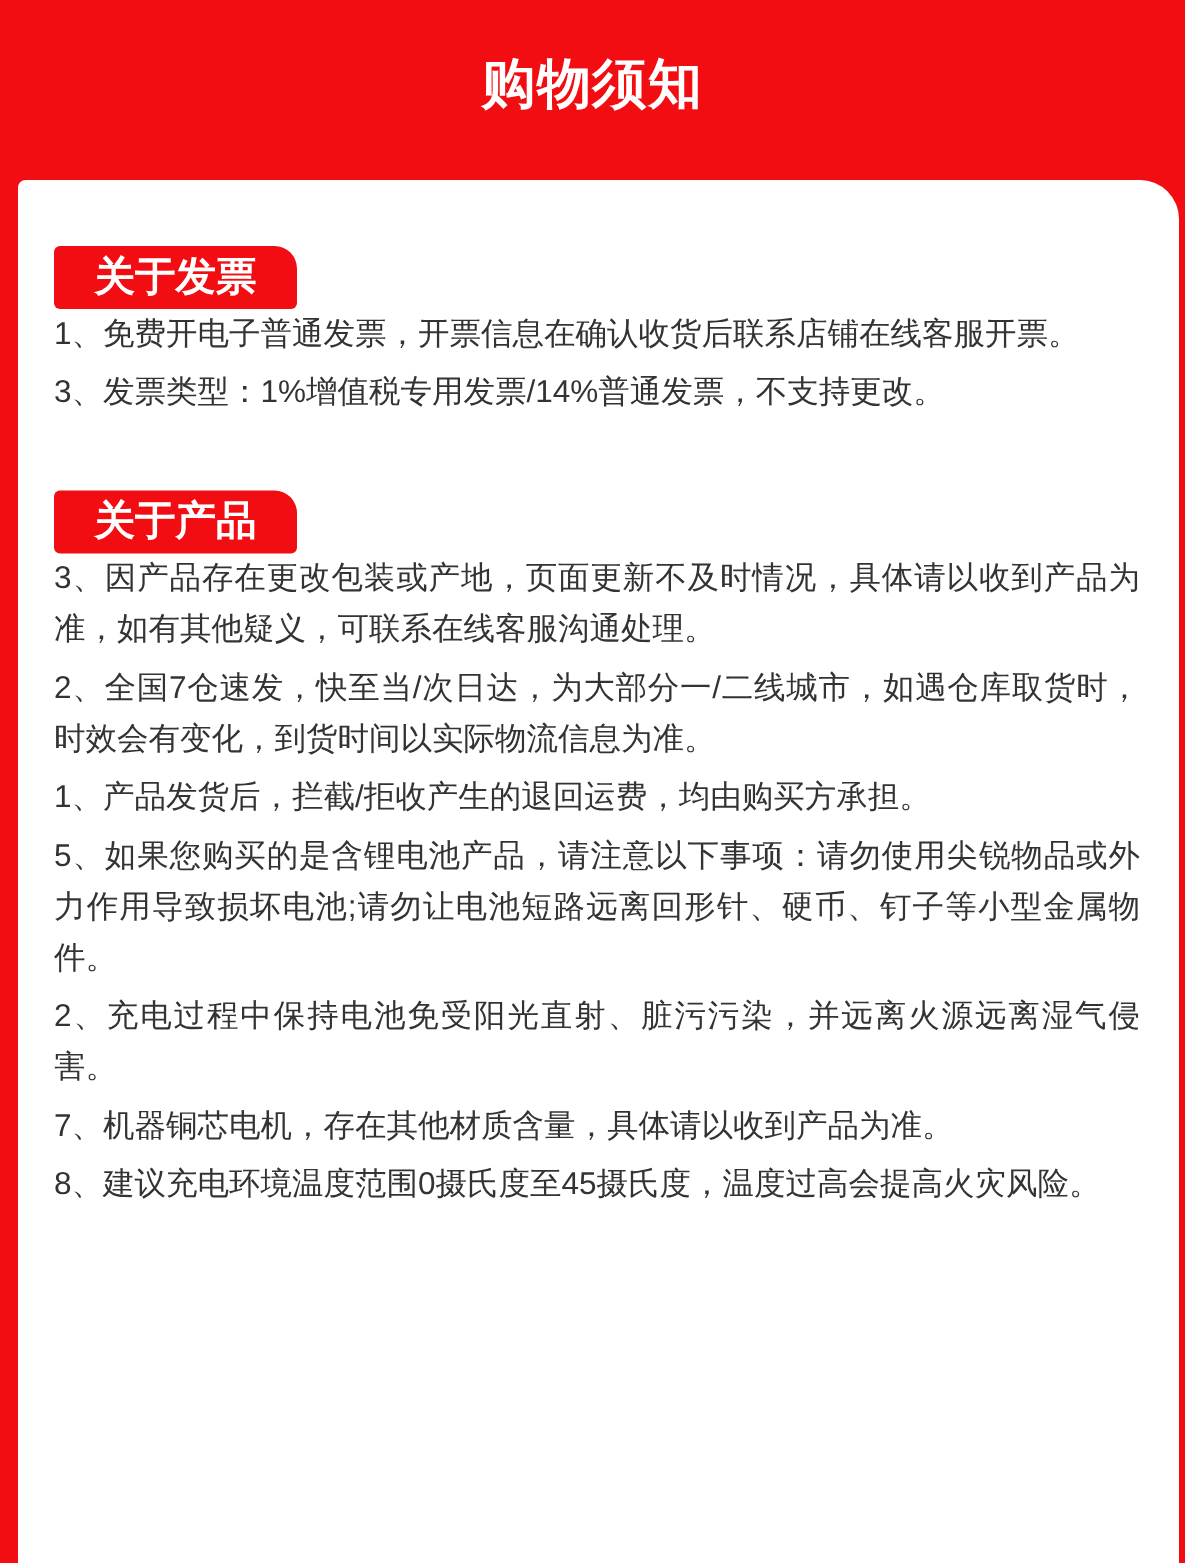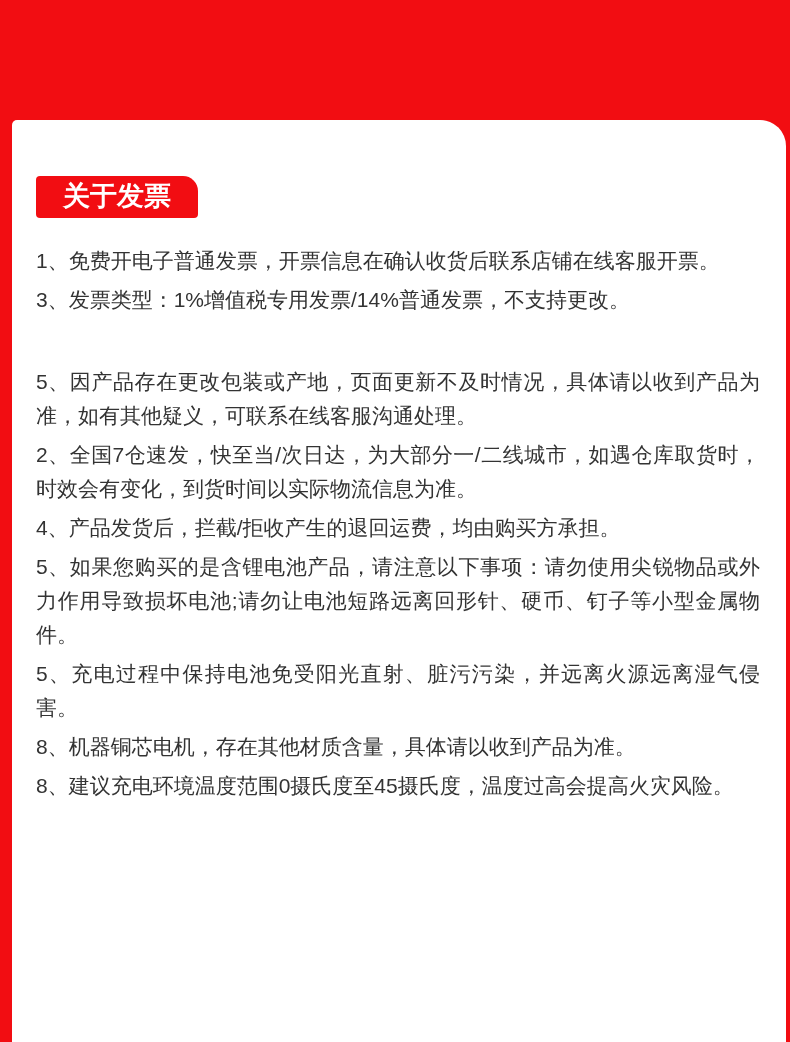--- a/index.html
+++ b/index.html
@@ -43,64 +43,68 @@
     position: absolute;
     left: 12px;
     top: 120px;
     width: 774px;
     height: 922px;
     background: var(--card-bg);
     border-radius: 5px 26px 0 0;
     padding: 0 26px 0 24px;
     overflow: hidden;
   }
-  .section:first-of-type { padding-top: 56px; }
+  .section:first-of-type { padding-top: 44px; }
   .section + .section { margin-top: 48px; }
   .badge {
     display: inline-block;
     background: var(--brand-red);
     color: #FFFFFF;
     font-size: 27px;
     font-weight: bold;
     line-height: 27px;
     padding: 7px 27px 8px 27px;
     border-radius: 4px 15px 4px 4px;
   }
-  .items { margin-top: 26px; }
+  .items { }
   .item {
     margin: 0 0 5px 0;
     font-size: 21px;
     line-height: 34px;
     color: var(--text-color);
     text-align: justify;
   }
 </style>
 </head>
 <body>
 
 <div class="page">
 
+  <div class="header">
+    <h1 class="title">购物须知</h1>
+  </div>
 
   <div class="card">
 
     <section class="section">
       <div class="badge">关于发票</div>
       <div class="items">
         <p class="item">1、免费开电子普通发票，开票信息在确认收货后联系店铺在线客服开票。</p>
         <p class="item">3、发票类型：1%增值税专用发票/14%普通发票，不支持更改。</p>
       </div>
     </section>
 
     <section class="section">
+      <div class="badge">关于产品</div>
       <div class="items">
-        <p class="item">5、因产品存在更改包装或产地，页面更新不及时情况，具体请以收到产品为准，如有其他疑义，可联系在线客服沟通处理。</p>
+        <p class="item">3、因产品存在更改包装或产地，页面更新不及时情况，具体请以收到产品为准，如有其他疑义，可联系在线客服沟通处理。</p>
         <p class="item">2、全国7仓速发，快至当/次日达，为大部分一/二线城市，如遇仓库取货时，时效会有变化，到货时间以实际物流信息为准。</p>
-        <p class="item">4、产品发货后，拦截/拒收产生的退回运费，均由购买方承担。</p>
+        <p class="item">1、产品发货后，拦截/拒收产生的退回运费，均由购买方承担。</p>
         <p class="item">5、如果您购买的是含锂电池产品，请注意以下事项：请勿使用尖锐物品或外力作用导致损坏电池;请勿让电池短路远离回形针、硬币、钉子等小型金属物件。</p>
-        <p class="item">5、充电过程中保持电池免受阳光直射、脏污污染，并远离火源远离湿气侵害。</p>
-        <p class="item">8、机器铜芯电机，存在其他材质含量，具体请以收到产品为准。</p>
+        <p class="item">2、充电过程中保持电池免受阳光直射、脏污污染，并远离火源远离湿气侵害。</p>
+        <p class="item">7、机器铜芯电机，存在其他材质含量，具体请以收到产品为准。</p>
         <p class="item">8、建议充电环境温度范围0摄氏度至45摄氏度，温度过高会提高火灾风险。</p>
 
       </div>
     </section>
 
   </div>
 </div>
 
 </body></html>

